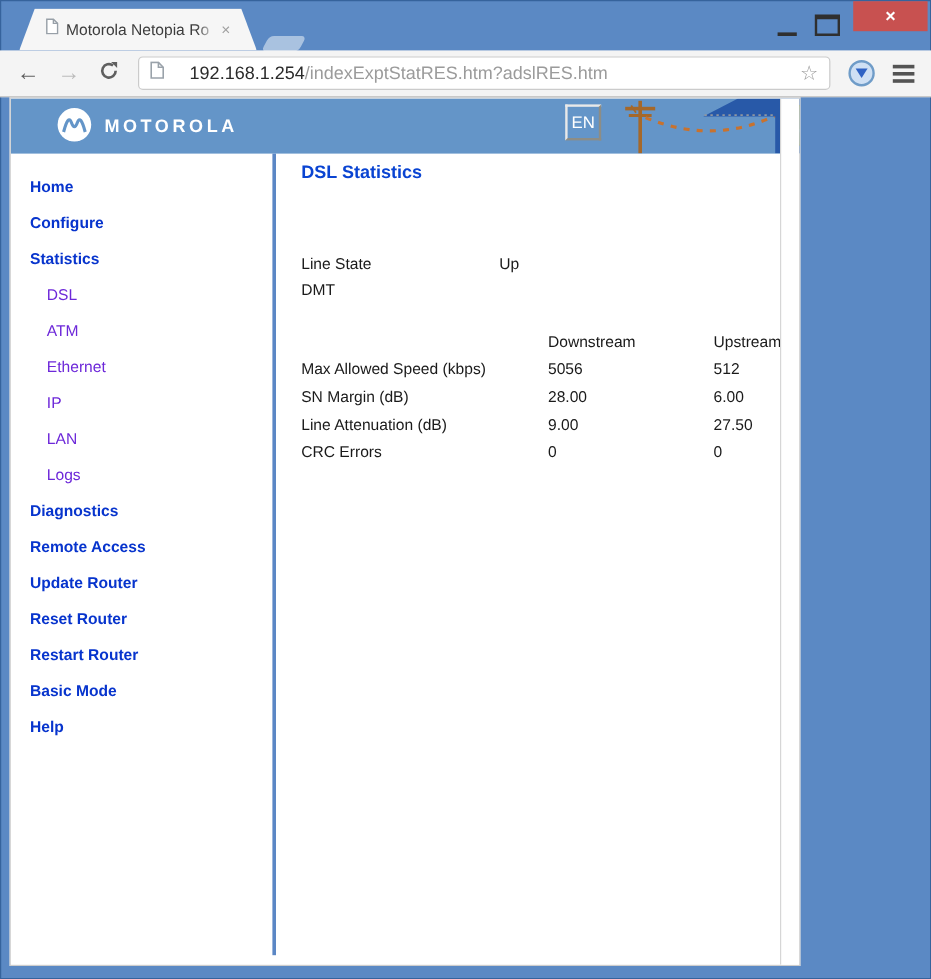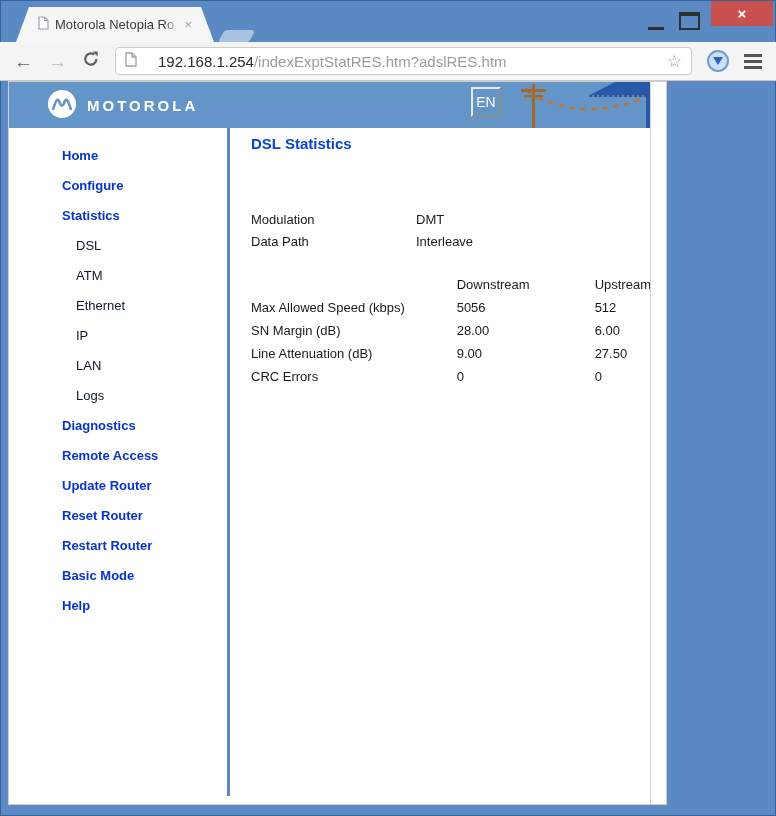--- a/index.html
+++ b/index.html
@@ -51,25 +51,25 @@
   .header-art{position:absolute;left:0;top:0;}
   .logo-circle{position:absolute;left:39px;top:8px;width:28px;height:28px;border-radius:50%;background:#fff;z-index:2;}
   .brand{position:absolute;left:78px;top:15px;color:#fff;font-weight:bold;font-size:15px;letter-spacing:3px;z-index:2;}
   .lang{position:absolute;left:462px;top:5px;width:30px;height:30px;box-sizing:border-box;
        border:2px solid;border-color:#e9e9e9 #8d8d85 #8d8d85 #e9e9e9;color:#fff;font-size:14px;
        display:flex;align-items:center;justify-content:center;z-index:2;}
 
   .site-body{position:absolute;left:0;top:46px;right:15px;bottom:0;}
   .divider{position:absolute;left:218px;top:0;width:3px;height:calc(100% - 8px);background:#5b87c5;}
 
-  .sidebar{position:absolute;left:0;top:0;bottom:0;width:218px;padding-left:37px;}
+  .sidebar{position:absolute;left:0;top:0;bottom:0;width:218px;}
   .sidebar ul{list-style:none;margin:0;padding:13px 0 0 0;}
   .sidebar li{height:30px;line-height:30px;font-size:13px;cursor:pointer;}
   .sidebar li.main{padding-left:16px;font-weight:bold;color:#0734cd;}
-  .sidebar li.sub{padding-left:30px;color:#0f172a;}
+  .sidebar li.sub{padding-left:30px;color:#6d28d9;}
 
   .content{position:absolute;left:221px;right:0;top:0;bottom:0;padding:7px 0 0 21px;font-size:13px;color:#1a1a1a;}
   .content h1{margin:0;font-size:15px;color:#0a44d2;}
   .status-group{margin-top:57px;}
   .status-row{display:flex;line-height:22px;}
   .status-row .lbl{width:165px;}
   table.stats{margin-top:20px;border-collapse:collapse;}
   table.stats td,table.stats th{padding:0;font-weight:normal;text-align:left;line-height:23px;font-size:13px;}
   table.stats .c0{width:210px;}
   table.stats .c1{width:140px;}
@@ -189,26 +189,25 @@
           <li class="main">Help</li>
         </ul>
       </div>
       <div class="divider"></div>
 
       <div class="content">
         <h1>DSL Statistics</h1>
 
         <div class="status-group">
           <div class="status-row">
-            <span class="lbl">Modulation</span>
-            <span class="val">DMT</span>
+            <span class="lbl">Line State</span>
+            <span class="val">Up</span>
           </div>
           <div class="status-row">
-            <span class="lbl">Data Path</span>
-            <span class="val">Interleave</span>
+            <span class="val">DMT</span>
           </div>
         </div>
 
         <table class="stats">
           <tbody>
               <tr>
             <th class="c0"></th>
             <th class="c1">Downstream</th>
             <th>Upstream</th>
           </tr>

